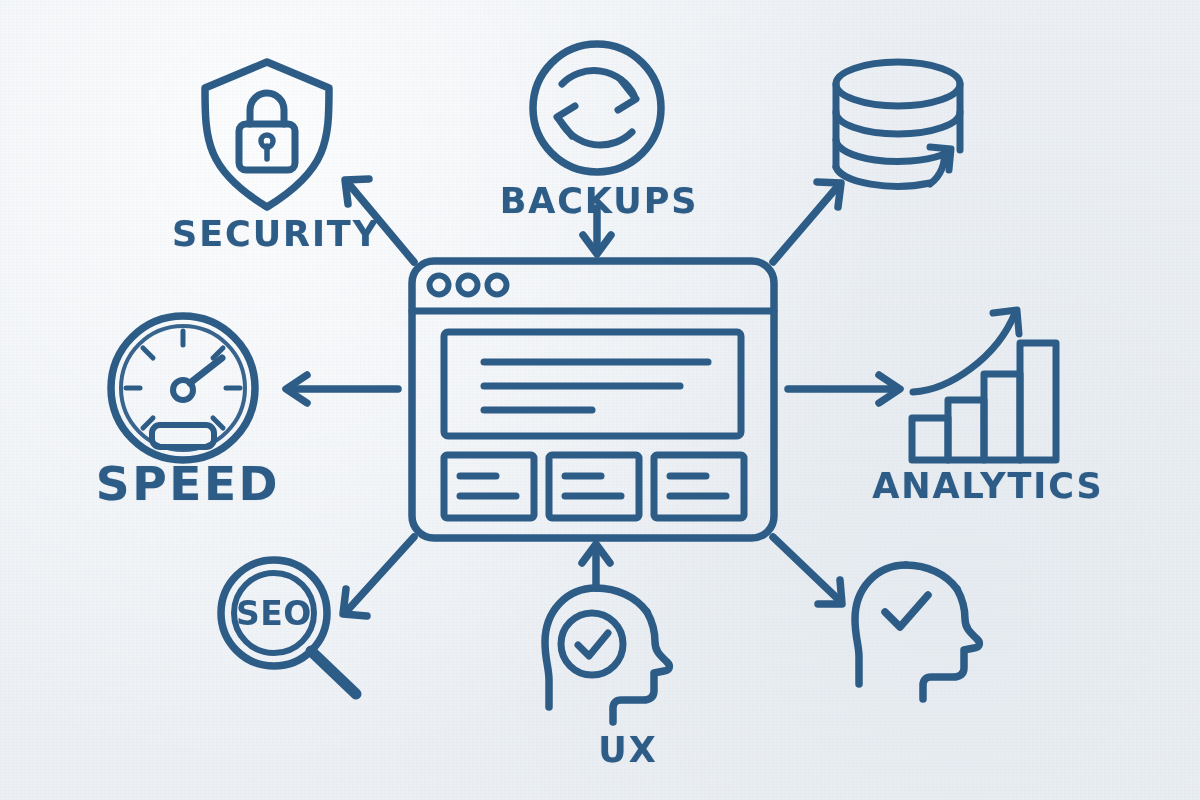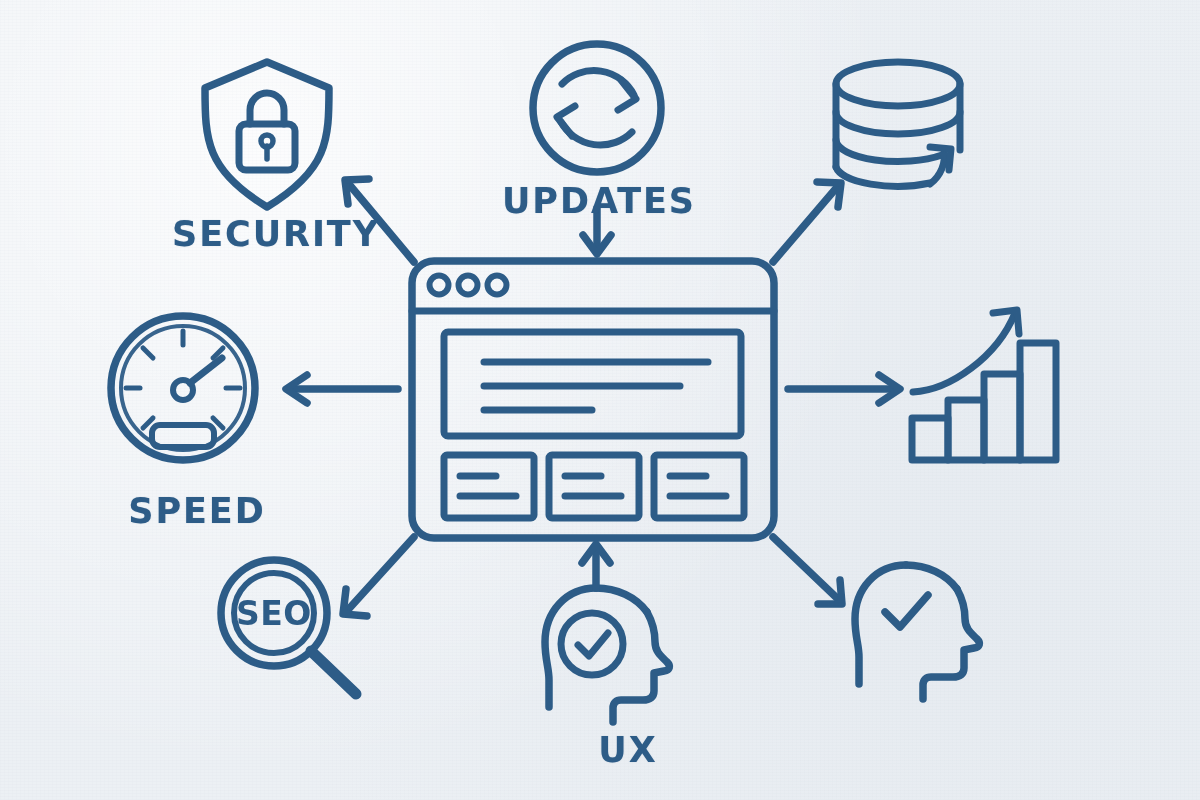--- a/index.html
+++ b/index.html
@@ -46,21 +46,21 @@
     font-weight: 700;
     letter-spacing: 0.055em;
     white-space: nowrap;
     text-align: center;
     transform: translateX(-50%);
     text-shadow: 0 0 1px rgba(45,92,135,0.35);
   }
   .lbl-security { left: 276px; top: 214px; font-size: 35px; }
   .lbl-updates  { left: 599px; top: 181px; font-size: 35px; }
   .lbl-backups  { left: 917px; top: 214px; font-size: 35px; }
-  .lbl-speed    { left: 188px; top: 491px; font-size: 35px; margin-left: 9px; }
+  .lbl-speed    { left: 188px; top: 456px; font-size: 47px; }
   .lbl-analytics{ left: 988px; top: 466px; font-size: 35px; }
   .lbl-ux       { left: 628px; top: 730px; font-size: 35px; }
 </style>
 </head>
 <body>
 
 <div id="canvas">
   <div id="grain"></div>
 
   <svg id="art" viewBox="0 0 1200 800" xmlns="http://www.w3.org/2000/svg">
@@ -211,16 +211,17 @@
       </g>
 
       <g>
         <line x1="773" y1="537" x2="840" y2="601" stroke-width="7.5"></line>
         <polyline points="818,604 842,604 840,580" stroke-width="7.5"></polyline>
       </g>
     </g>
   </svg>
 
   <div class="label lbl-security">SECURITY</div>
-  <div class="label lbl-updates">UPDATES</div>
+  <div class="label lbl-updates">BACKUPS</div>
   <div class="label lbl-speed">SPEED</div>
+  <div class="label lbl-analytics">ANALYTICS</div>
   <div class="label lbl-ux">UX</div>
 </div>
 
 </body></html>

